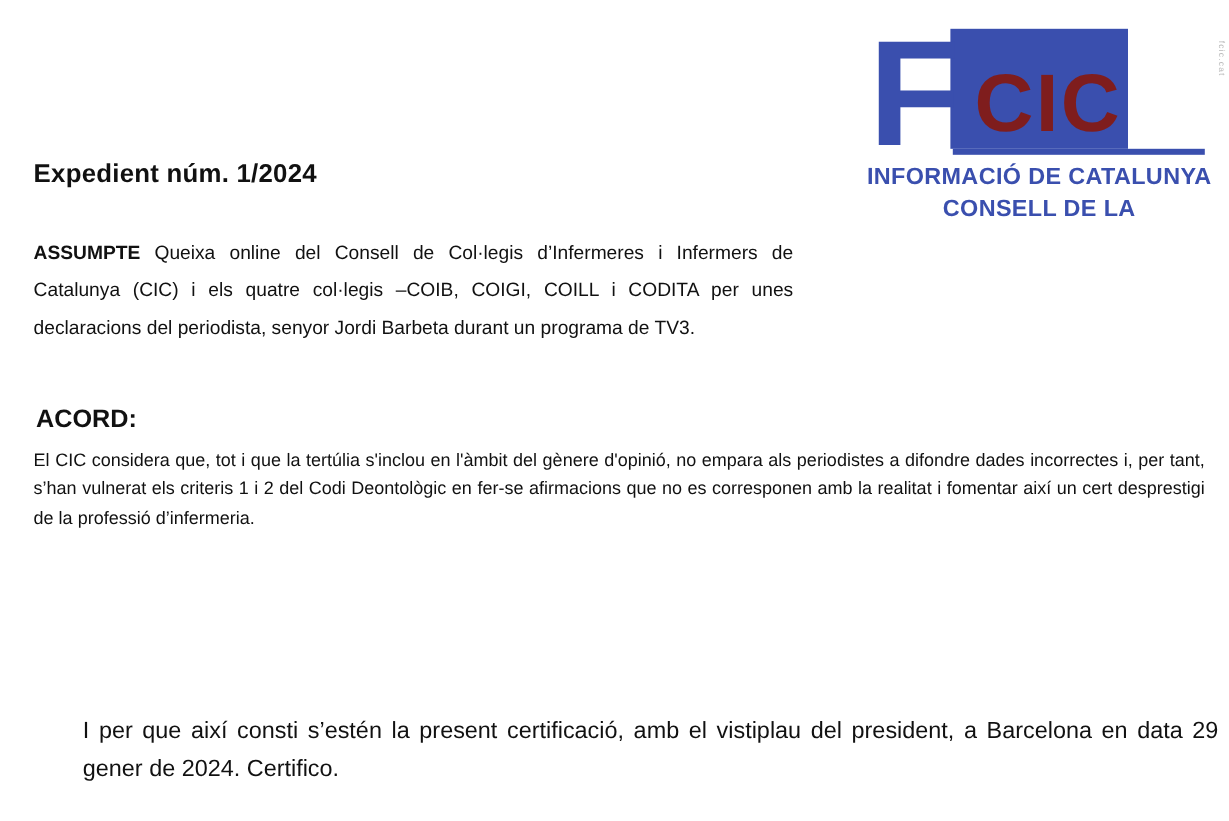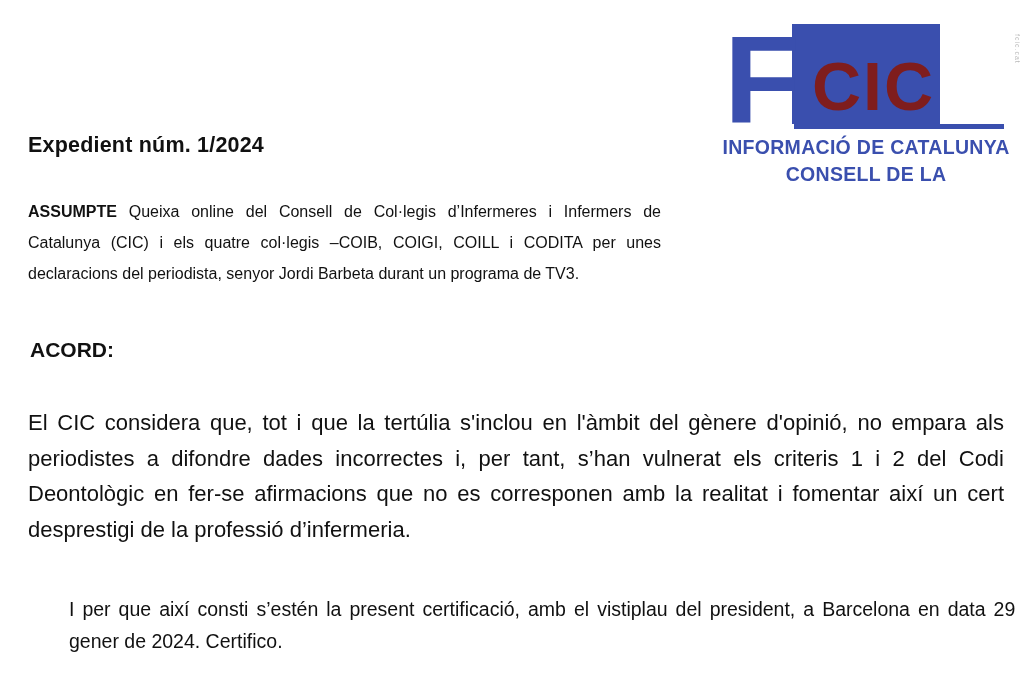--- a/index.html
+++ b/index.html
@@ -126,23 +126,23 @@
     position: absolute;
     left: 0;
     top: 326px;
     font-size: 21px;
     font-weight: 700;
     margin-top: 12px;
   }
   .para1 {
     position: absolute;
     left: 0;
-    top: 405px;
+    top: 372px;
     width: 976px;
-    font-size: 22px;
+    font-size: 15px;
     line-height: 1.62;
     text-align: justify;
   }
   .para2 {
     position: absolute;
     left: 0;
     top: 594px;
     width: 976px;
     font-size: 19.5px;
     line-height: 1.62;

